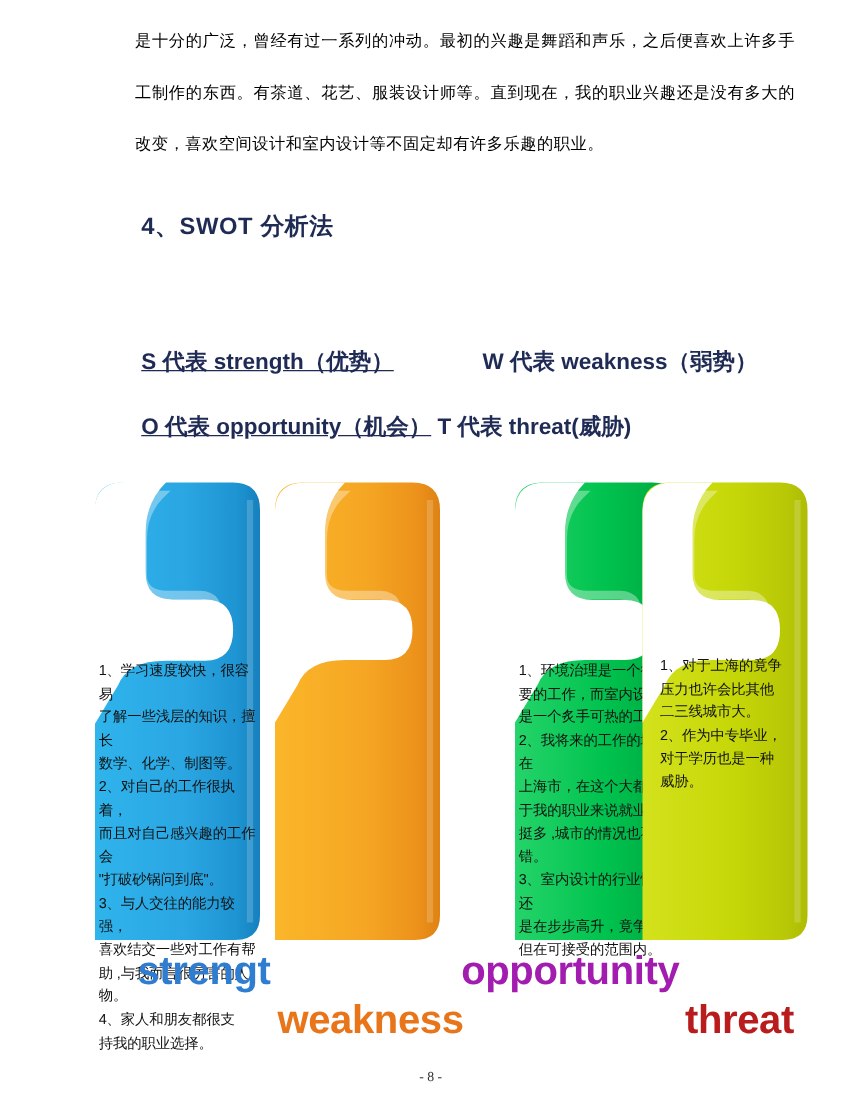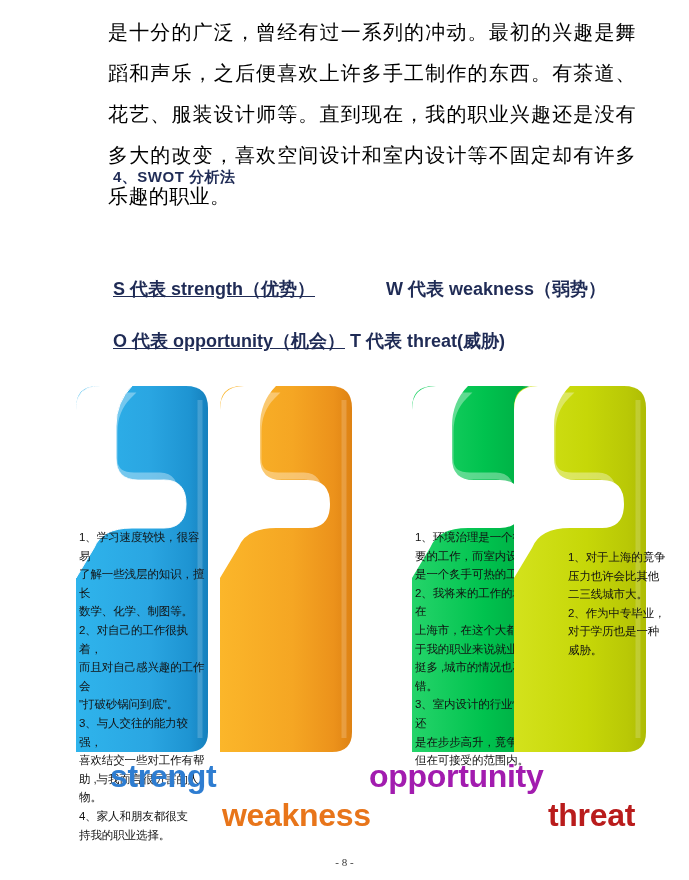--- a/index.html
+++ b/index.html
@@ -17,36 +17,36 @@
 
   
   .doc-body {
     position: absolute;
     left: 108px;
     top: 0px;
     width: 528px;
   }
   .para {
     font-family: "Liberation Serif", "DejaVu Serif", serif;
-    font-size: 20px;
+    font-size: 13px;
     color: #000000;
     line-height: 41px;
     text-align: justify;
     text-justify: inter-ideograph;
     letter-spacing: 0.4px;
     margin: 0;
     padding-top: 12px;
   }
 
   .section-heading {
     position: absolute;
     left: 113px;
     top: 168px;
     font-family: "Liberation Sans", "DejaVu Sans", sans-serif;
-    font-size: 15px;
+    font-size: 19px;
     font-weight: bold;
     color: #1F2B55;
     letter-spacing: 0.5px;
   }
 
   .legend-row {
     position: absolute;
     left: 113px;
     width: 530px;
     font-family: "Liberation Sans", "DejaVu Sans", sans-serif;
@@ -87,24 +87,23 @@
     width: 129px;
     top: 148px;
     font-family: "Liberation Sans", "DejaVu Sans", sans-serif;
     font-size: 11.5px;
     line-height: 18.6px;
     color: #111111;
     letter-spacing: -0.1px;
     white-space: pre-line;
   }
   .hanger-text.centered {
-    top: 168px;
+    top: 144px;
     left: 18px;
     width: 112px;
-    margin-left: 40px;
   }
 
   .h1 { left: 72px; }
   .h2 { left: 216px; }
   .h3 { left: 360px; margin-left: 48px; }
   .h4 { left: 510px; }
 
   
   .word-label {
     position: absolute;

